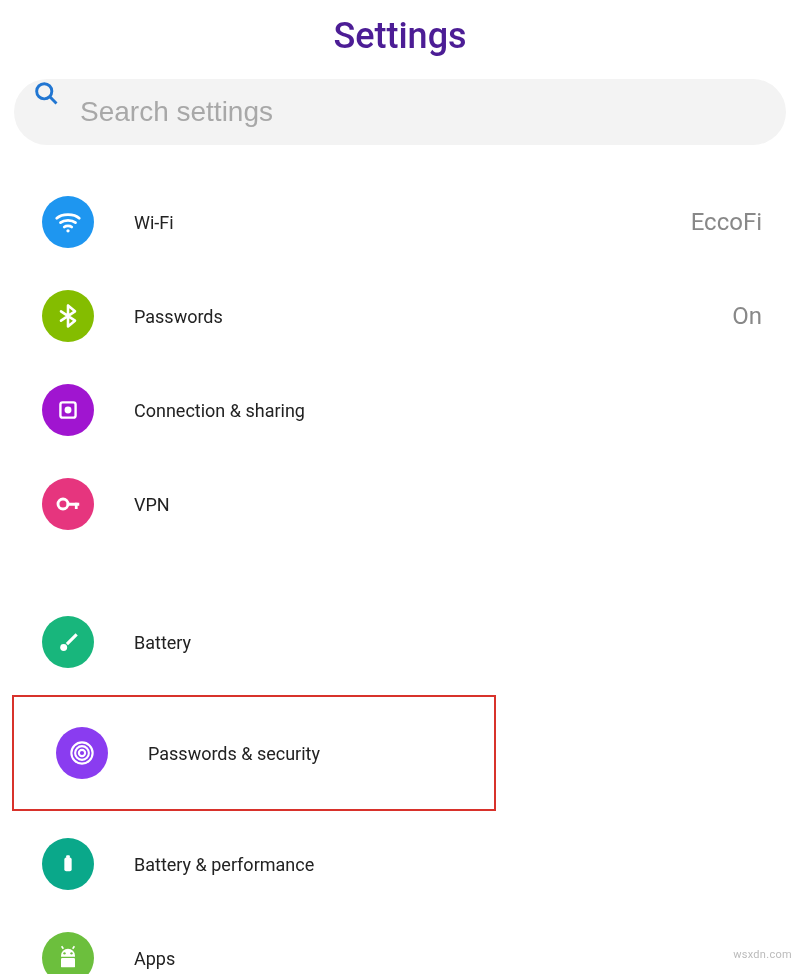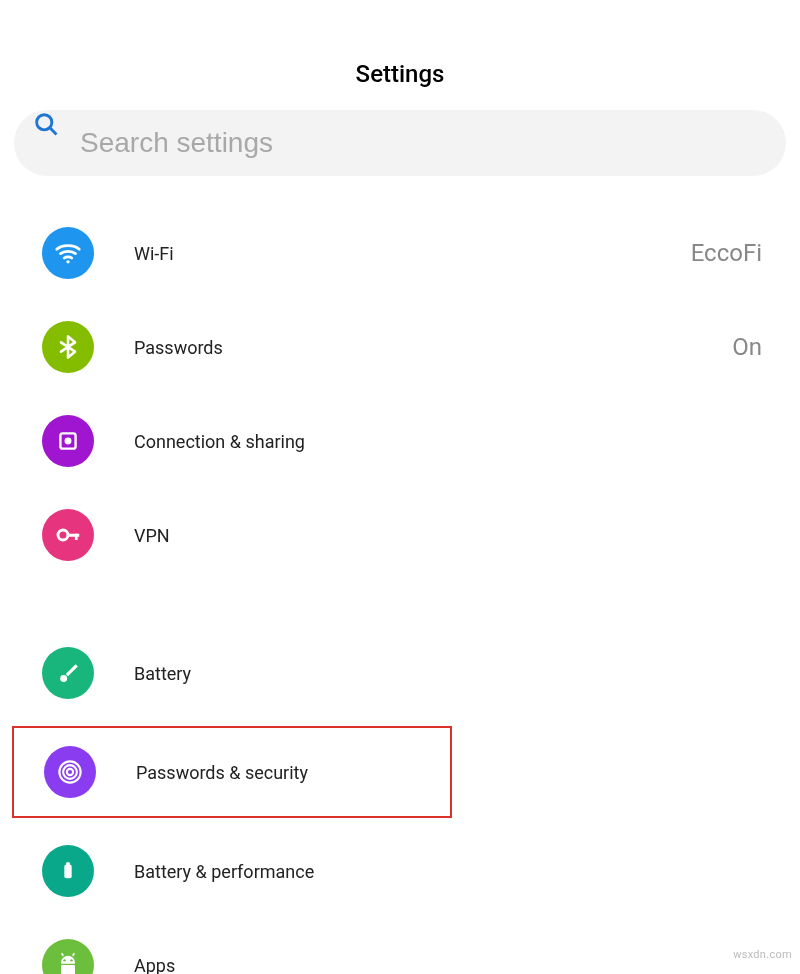--- a/index.html
+++ b/index.html
@@ -9,24 +9,23 @@
       background: #fff;
       font-family: -apple-system, Roboto, Arial, sans-serif;
       overflow: hidden;
       position: relative;
     }
     .header {
       text-align: center;
       padding: 15px 0 22px;
     }
     .header-title {
-      color: #000000;
-      font-size: 24px;
+      color: #4c1d95;
+      font-size: 36px;
       font-weight: 500;
-      margin-top: 45px;
     }
     .search-bar {
       margin: 0 14px 30px;
       background: #f3f3f3;
       border-radius: 36px;
       height: 66px;
       display: flex;
       padding: 0 18px;
     }
     .search-icon {
@@ -66,22 +65,22 @@
       color: #222;
       flex: 1;
     }
     .item-status {
       font-size: 24px;
       color: #888;
     }
     .highlight-box {
       border: 2px solid #d8322b;
       margin: 0 0 0 12px;
-      width: 440px;
-      padding: 0;
+      width: 484px;
+      padding: 12px;
     }
     .highlight-box .settings-item {
       padding-left: 30px;
       min-height: 78px;
     }
     .gap-small { height: 6px; }
     .gap-large { height: 44px; }
     .watermark {
       position: absolute;
       bottom: 13px;

